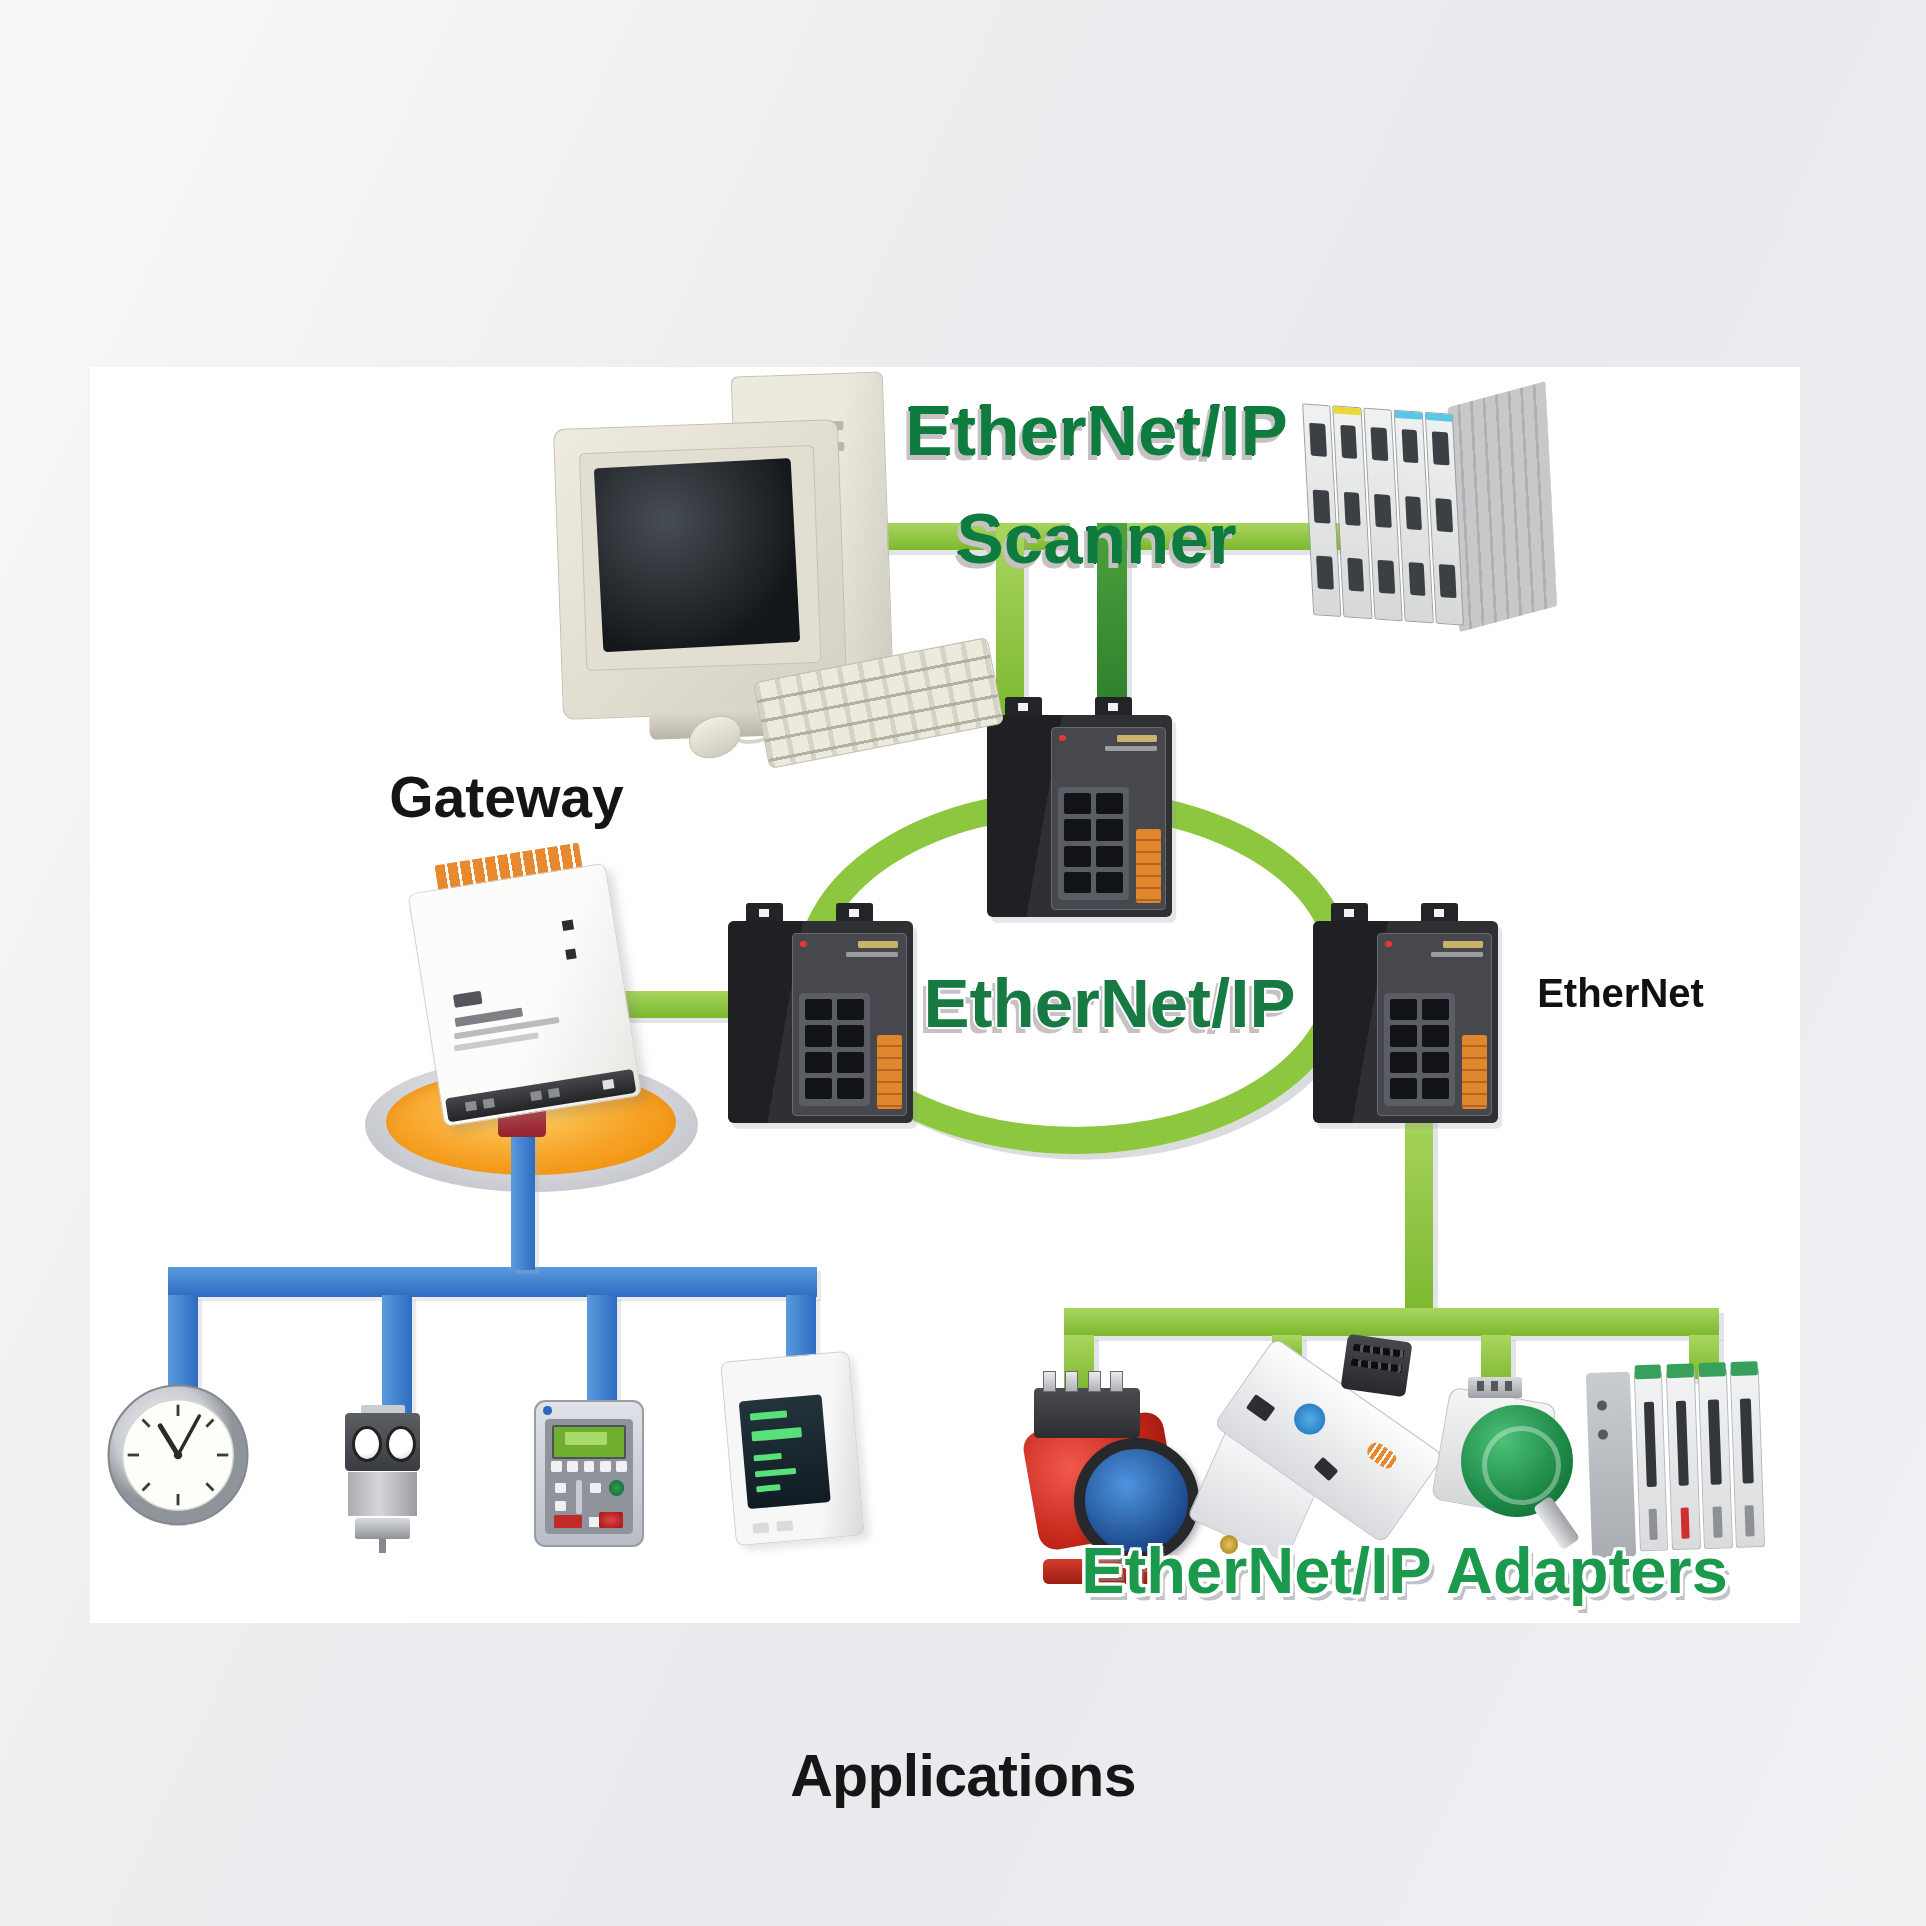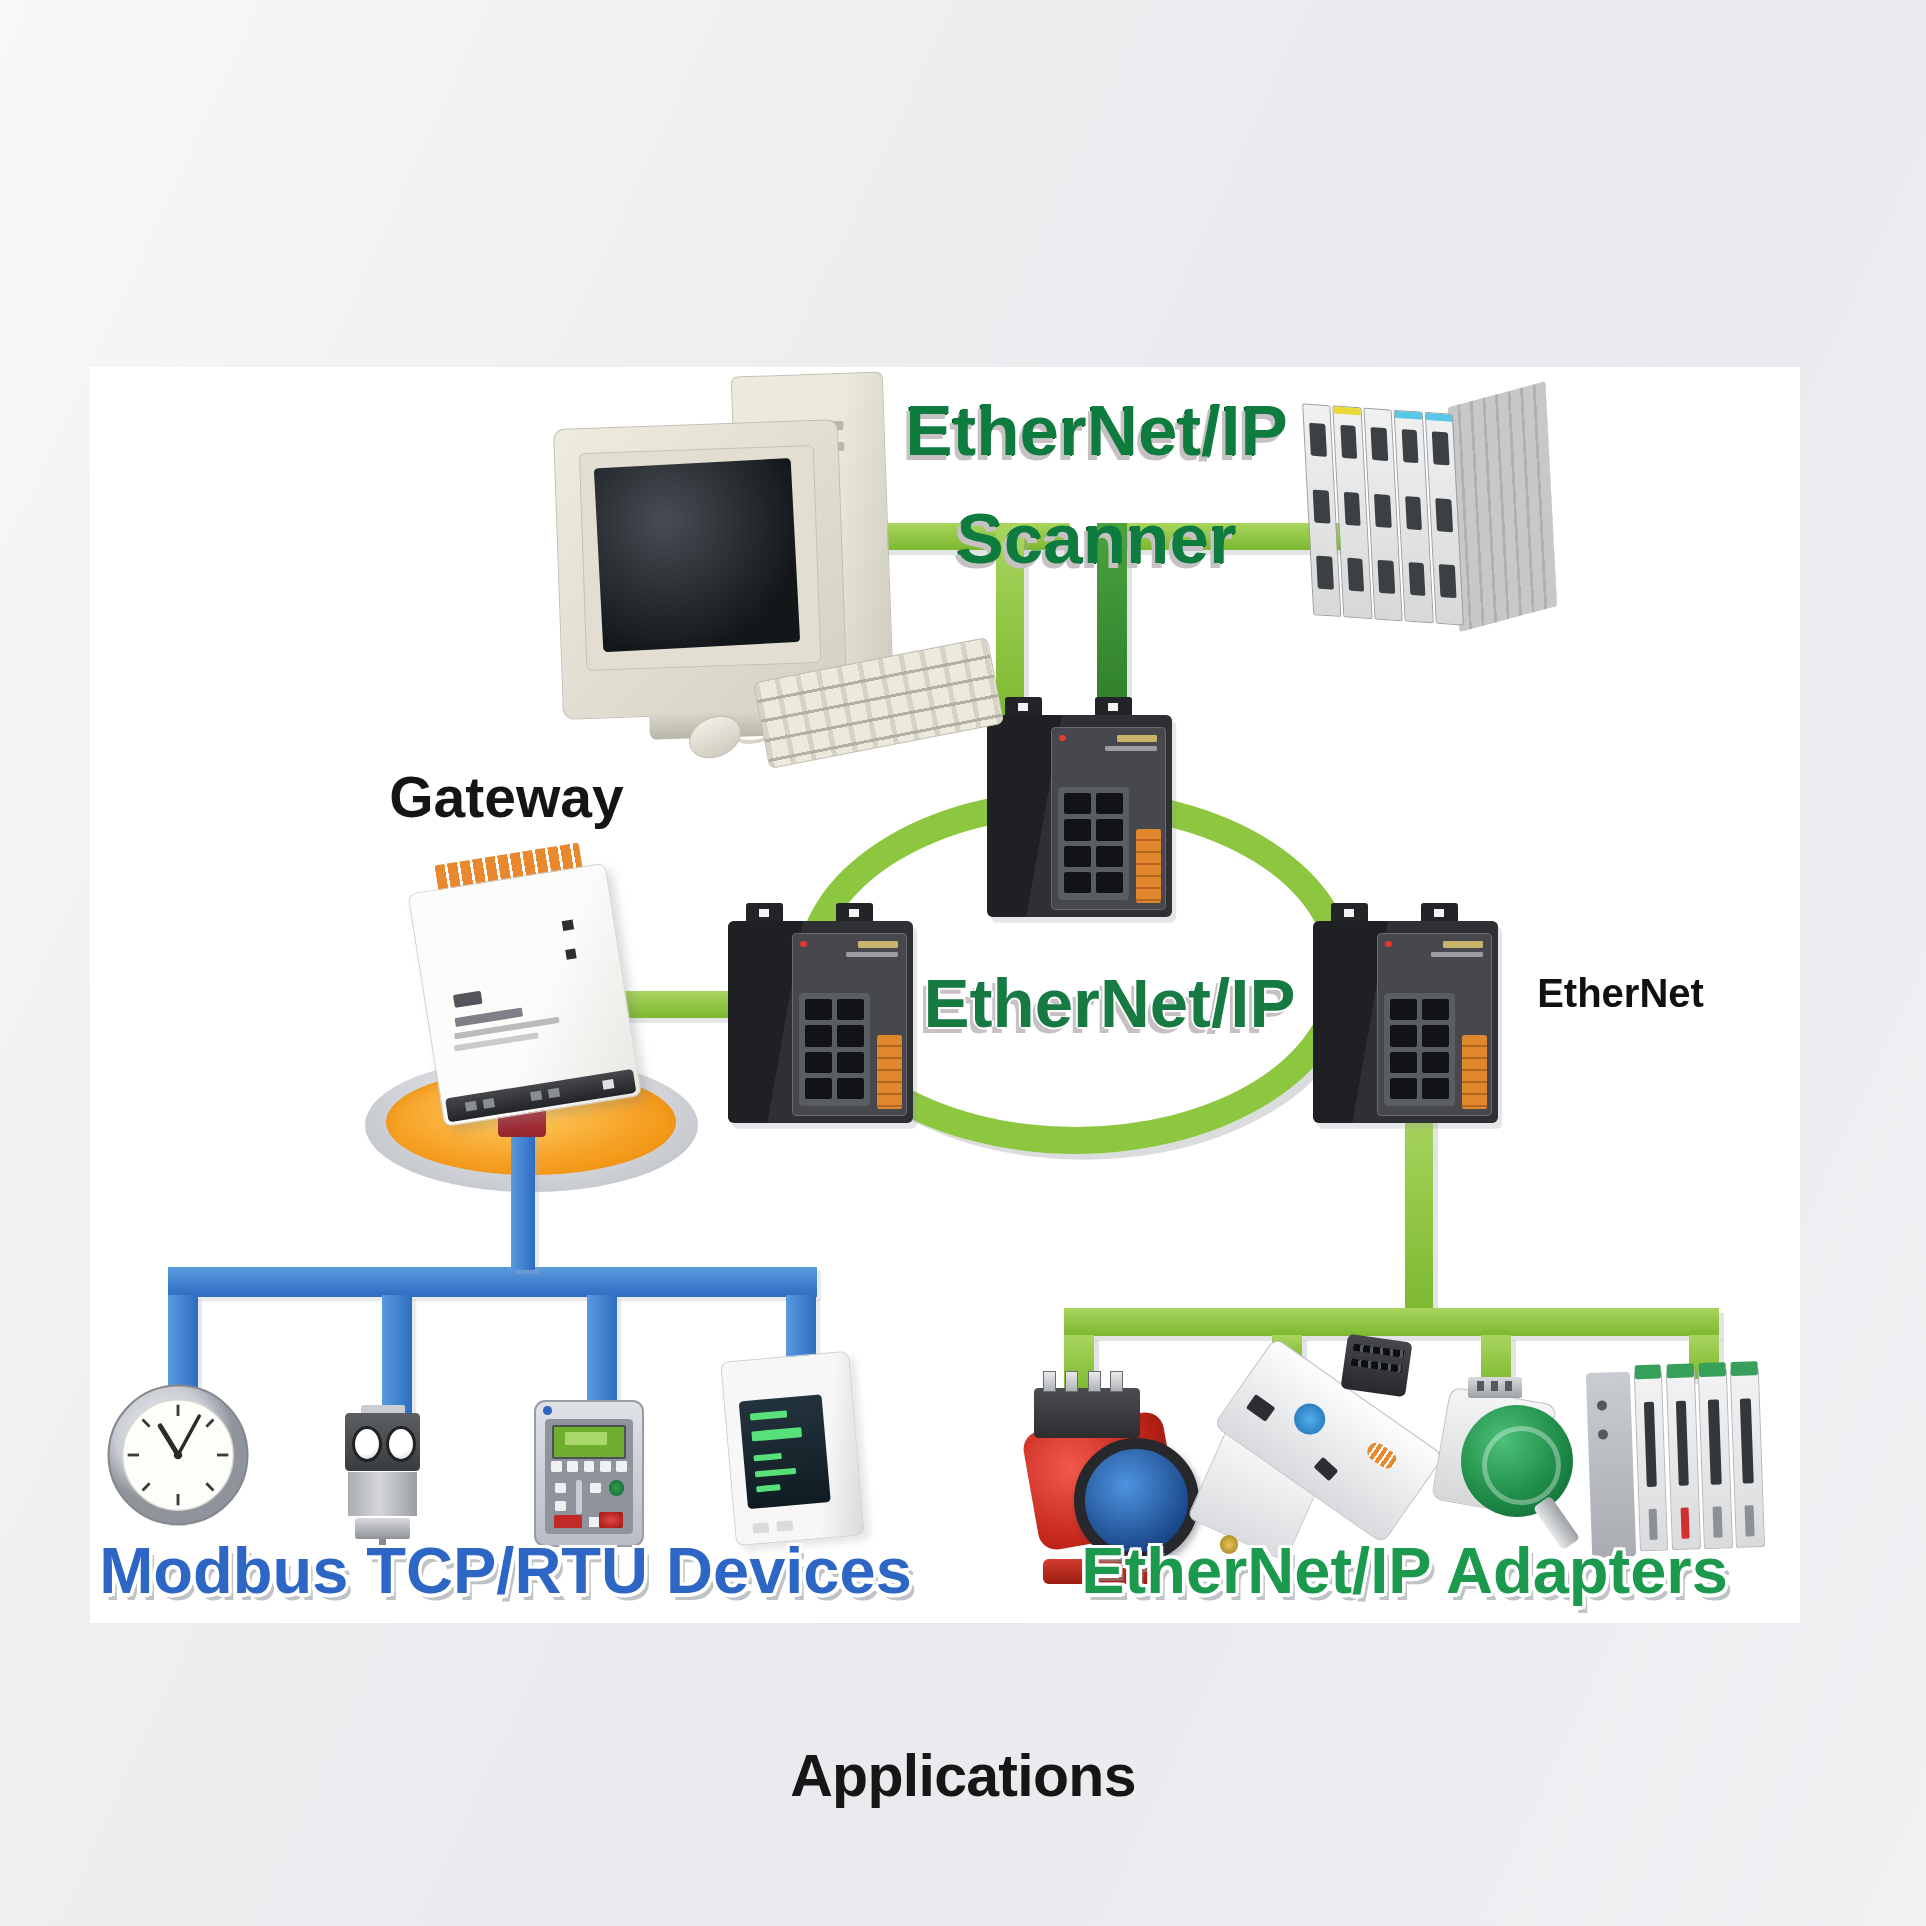--- a/index.html
+++ b/index.html
@@ -505,19 +505,18 @@
       <div>EtherNet/IP</div>
       <div>Scanner</div>
     </div>
     <div class="t" id="t-gateway">
       <div>Gateway</div>
     </div>
     <div class="t" id="t-ring">EtherNet/IP</div>
     <div class="t" id="t-switch">
       <div>EtherNet</div>
     </div>
-    <div class="t" id="t-modbus">Modbus TCP/RTU Devices</div>
     <div class="t" id="t-adapters">EtherNet/IP Adapters</div>
   </div>
 
   <div id="caption">Applications</div>
 </div>
 
 
 </body></html>

